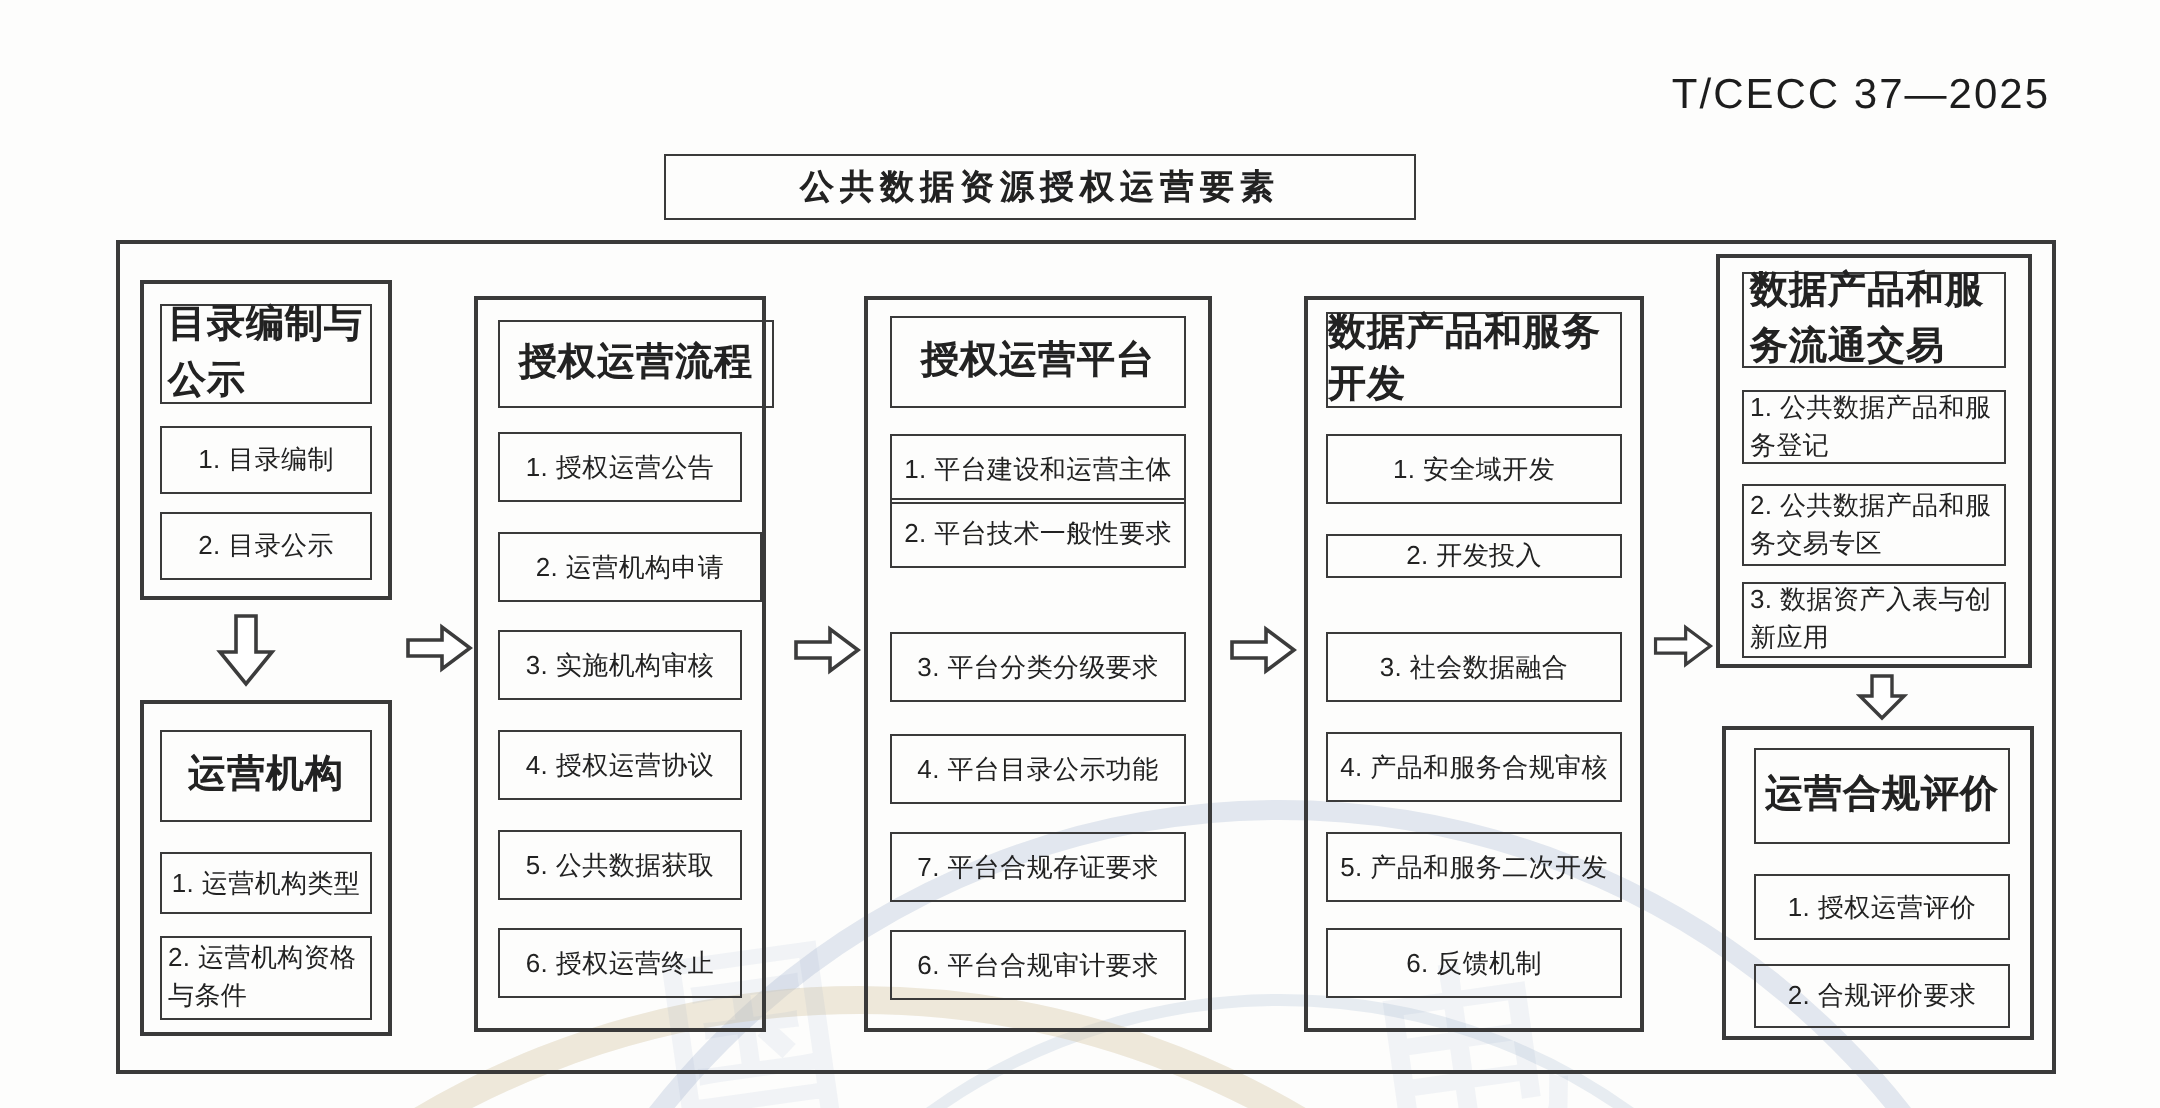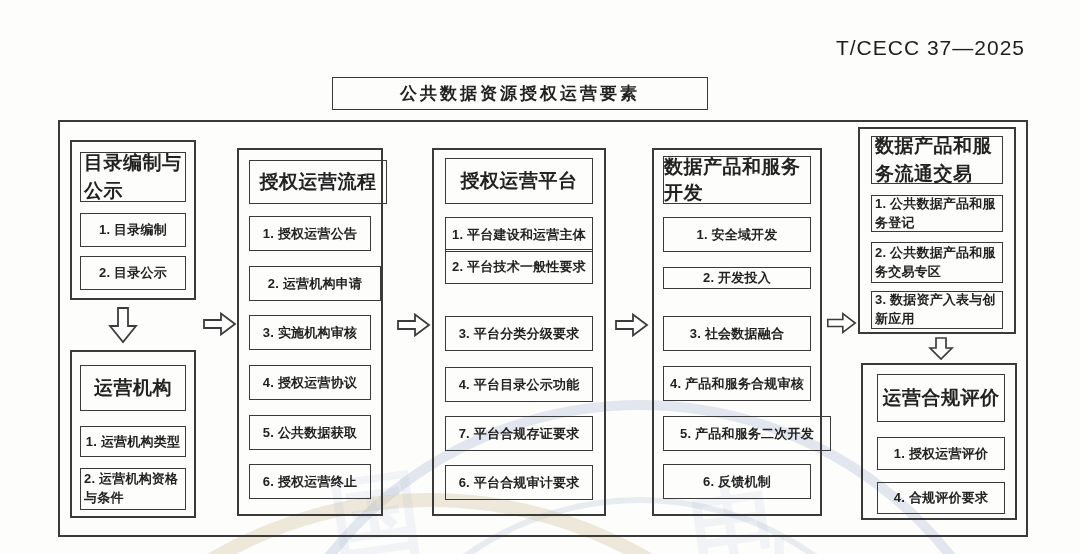--- a/index.html
+++ b/index.html
@@ -10,21 +10,21 @@
   }
   .abs{position:absolute;box-sizing:border-box;}
   .b{
     border:1.5px solid #3a3a3a;background:transparent;
     display:flex;align-items:center;justify-content:center;
     text-align:left;z-index:2;
   }
   .grp{border-width:2px;background:transparent;}
   .frame{border:2px solid #3a3a3a;z-index:1;}
   .hd{font-size:19px;font-weight:600;line-height:1.35;letter-spacing:.5px;}
-  .it{font-size:13px;font-weight:700;white-space:nowrap;letter-spacing:.2px;}
+  .it{font-size:13px;font-weight:400;white-space:nowrap;letter-spacing:.2px;}
   .wrap{white-space:normal;line-height:1.45;padding:0 3px;}
   .doc-code{
     font-size:21px;font-weight:400;letter-spacing:1px;z-index:3;
     right:55px;top:8px;color:#1d1d1d;margin-top:28px;
   }
   .title-box{
     left:332px;top:77px;width:376px;height:33px;
     border:1.5px solid #3a3a3a;font-size:17px;font-weight:600;
     letter-spacing:3px;z-index:3;
   }
@@ -95,33 +95,33 @@
 <svg class="abs arrow" style="left:614px;top:312px" width="35" height="26" viewBox="0 0 35 26">
   <path d="M2 9 H19 V2.5 L33 13 L19 23.5 V17 H2 Z" fill="#ffffff" stroke="#3c3c3c" stroke-width="1.8"></path>
 </svg>
 
 <div class="abs b grp" style="left:652px;top:148px;width:170px;height:368px"></div>
 <div class="abs b hd" style="left:663px;top:156px;width:148px;height:48px">数据产品和服务开发</div>
 <div class="abs b it" style="left:663px;top:217px;width:148px;height:35px">1. 安全域开发</div>
 <div class="abs b it" style="left:663px;top:267px;width:148px;height:22px">2. 开发投入</div>
 <div class="abs b it" style="left:663px;top:316px;width:148px;height:35px">3. 社会数据融合</div>
 <div class="abs b it" style="left:663px;top:366px;width:148px;height:35px">4. 产品和服务合规审核</div>
-<div class="abs b it" style="left:663px;top:416px;width:168px;height:35px">5. 产品和服务二次开发</div>
+<div class="abs b it" style="left:663px;top:416px;width:148px;height:35px">5. 产品和服务二次开发</div>
 <div class="abs b it" style="left:663px;top:464px;width:148px;height:35px">6. 反馈机制</div>
 
 <svg class="abs arrow" style="left:826px;top:310px" width="31" height="26" viewBox="0 0 35 26">
   <path d="M2 9 H19 V2.5 L33 13 L19 23.5 V17 H2 Z" fill="#ffffff" stroke="#3c3c3c" stroke-width="1.8"></path>
 </svg>
 
 <div class="abs b grp" style="left:858px;top:127px;width:158px;height:207px"></div>
 <div class="abs b hd wrap" style="left:871px;top:136px;width:132px;height:48px">数据产品和服务流通交易</div>
 <div class="abs b it wrap" style="left:871px;top:195px;width:132px;height:37px">1. 公共数据产品和服务登记</div>
 <div class="abs b it wrap" style="left:871px;top:242px;width:132px;height:41px">2. 公共数据产品和服务交易专区</div>
 <div class="abs b it wrap" style="left:871px;top:291px;width:132px;height:38px">3. 数据资产入表与创新应用</div>
 
 <svg class="abs arrow" style="left:928px;top:336px" width="26" height="25" viewBox="0 0 26 25">
   <path d="M8 2 H18 V12 H24 L13 23 L2 12 H8 Z" fill="#ffffff" stroke="#3c3c3c" stroke-width="1.7"></path>
 </svg>
 
 <div class="abs b grp" style="left:861px;top:363px;width:156px;height:157px"></div>
 <div class="abs b hd" style="left:877px;top:374px;width:128px;height:48px">运营合规评价</div>
 <div class="abs b it" style="left:877px;top:437px;width:128px;height:33px">1. 授权运营评价</div>
-<div class="abs b it" style="left:877px;top:482px;width:128px;height:32px">4. 合规评价要求</div>
+<div class="abs b it" style="left:877px;top:482px;width:128px;height:32px">2. 合规评价要求</div>
 
 </body></html>

